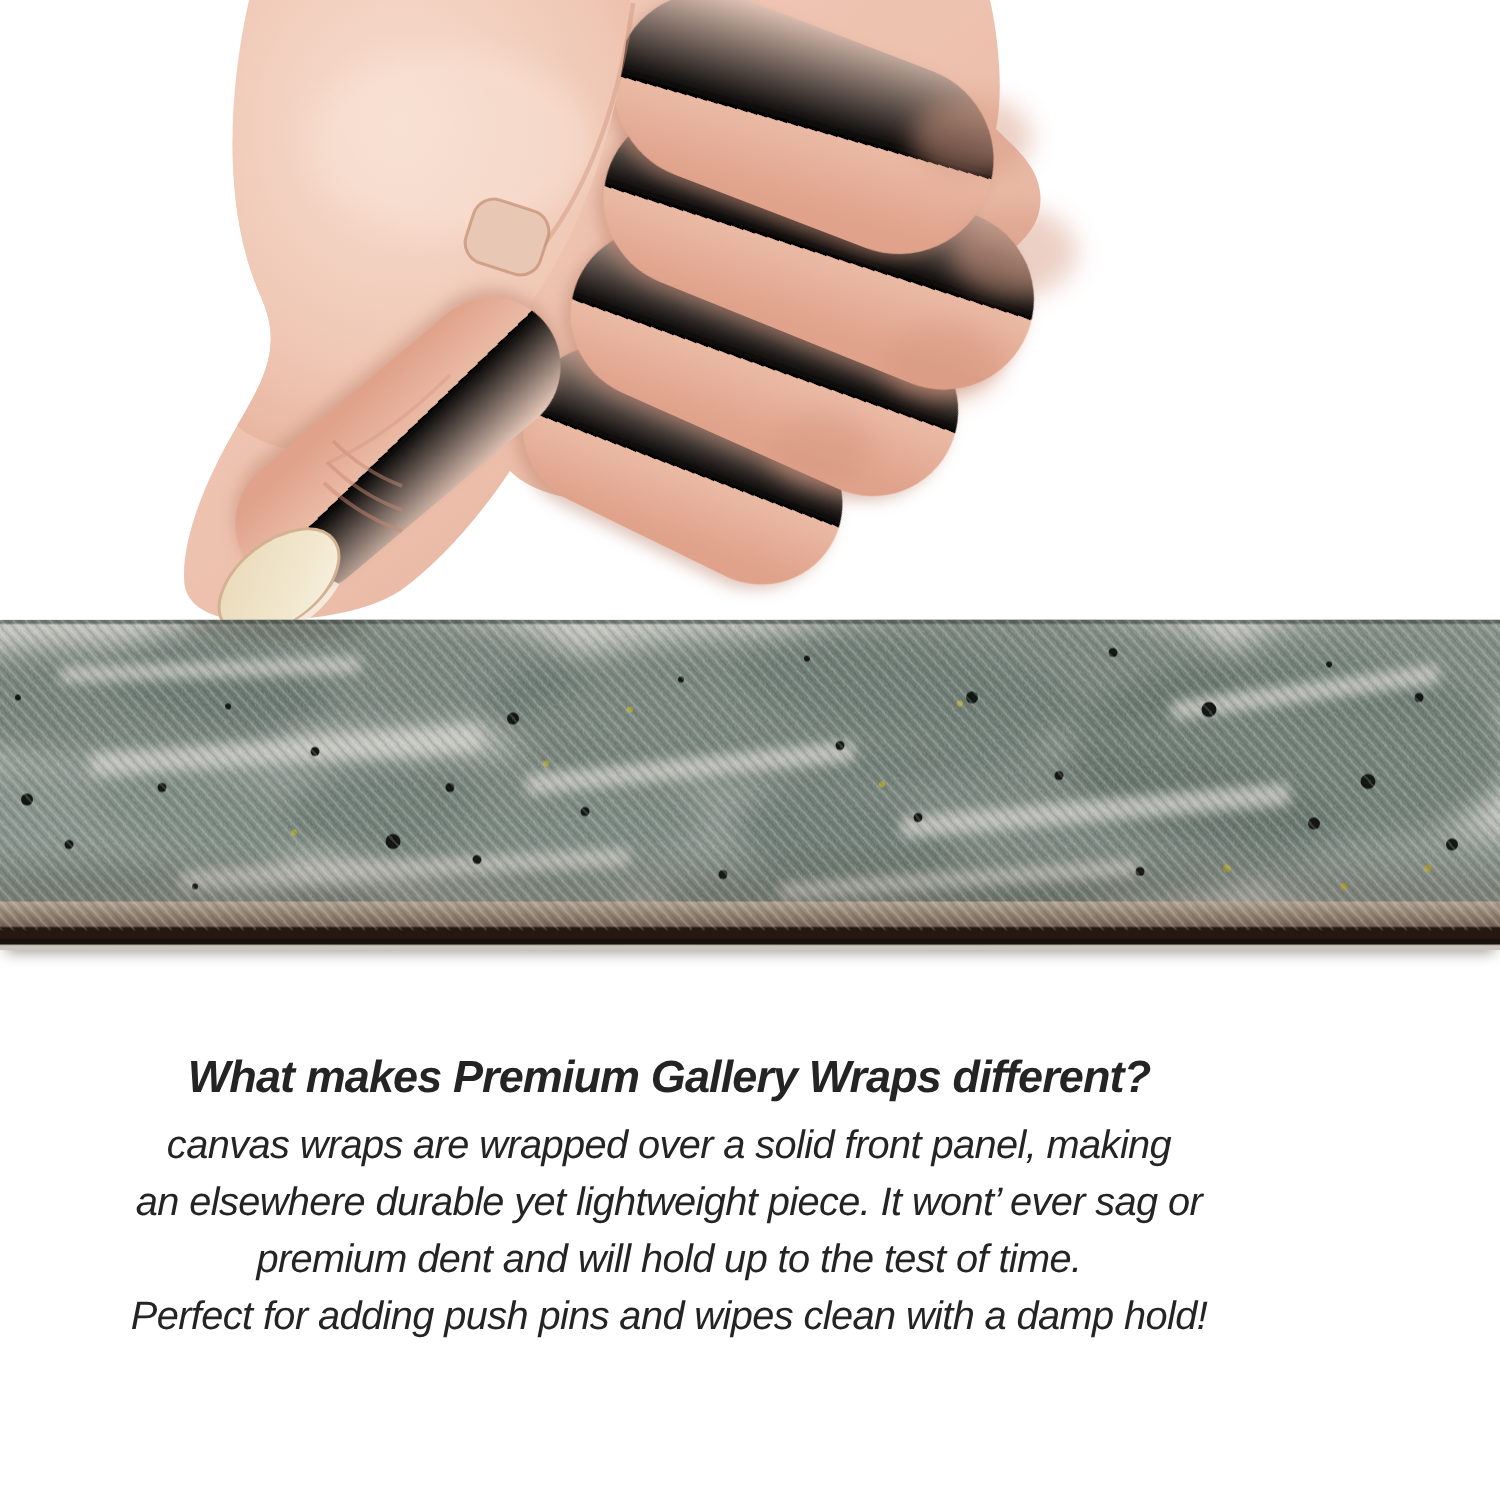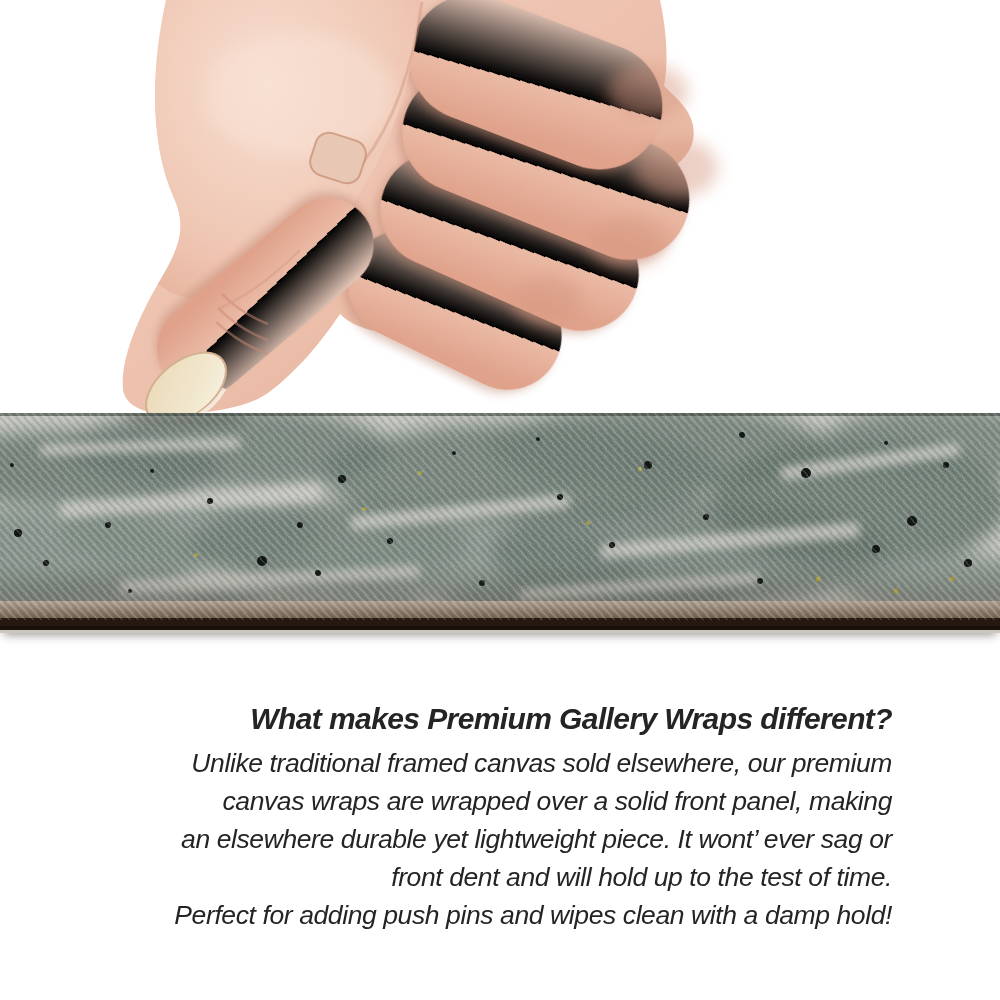--- a/index.html
+++ b/index.html
@@ -21,21 +21,21 @@
     background:
       repeating-linear-gradient(48deg,
         rgba(255,255,255,.16) 0px, rgba(255,255,255,.16) 1.5px,
         rgba(0,0,0,0) 1.5px,  rgba(0,0,0,0) 3px,
         rgba(30,42,36,.12) 3px, rgba(30,42,36,.12) 4.5px,
         rgba(0,0,0,0) 4.5px,  rgba(0,0,0,0) 6px);
     pointer-events:none;
   }
   
   .info{
-    position:absolute;top:701px;left:0;width:892px;text-align:right;
+    position:absolute;top:701px;left:0;width:892px;text-align:center;
     font-style:italic;color:#242424;
   }
   .info h1{
     margin:0 0 7px 0;font-size:30px;line-height:36px;font-weight:700;
     letter-spacing:-.6px;
   }
   .info p{
     margin:0;font-size:26.5px;line-height:38px;font-weight:500;
     letter-spacing:-.4px;
   }
@@ -240,20 +240,19 @@
       <rect x="0" y="217" width="1000" height="3" fill="#cdc7c0"></rect>
 
       <rect x="0" y="0" width="1000" height="3" fill="#39423c" opacity="0.6"></rect>
 
       <ellipse cx="185" cy="6" rx="62" ry="7" fill="rgba(60,55,50,0.28)" filter="url(#blur4)"></ellipse>
     </svg>
   </div>
 
   <section class="info">
     <h1>What makes Premium Gallery Wraps different?</h1>
-    <p>Unlike traditional framed canvas sold elsewhere, our premium</p>
     <p>canvas wraps are wrapped over a solid front panel, making</p>
     <p>an elsewhere durable yet lightweight piece. It wont’ ever sag or</p>
-    <p>front dent and will hold up to the test of time.</p>
+    <p>premium dent and will hold up to the test of time.</p>
     <p>Perfect for adding push pins and wipes clean with a damp hold!</p>
   </section>
 
 </div>
 
 </body></html>

